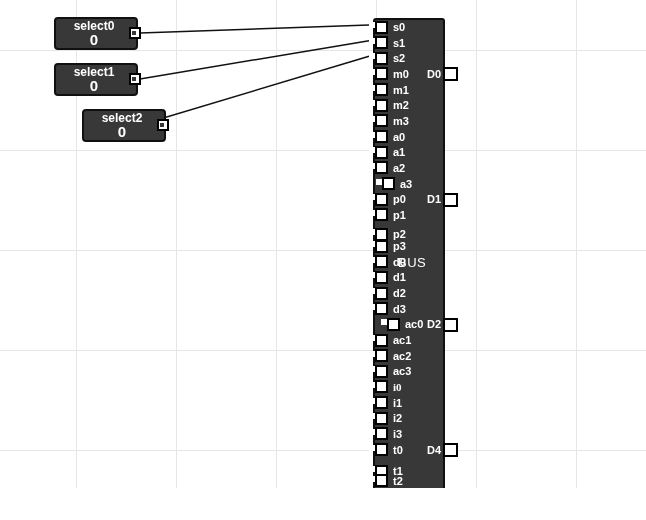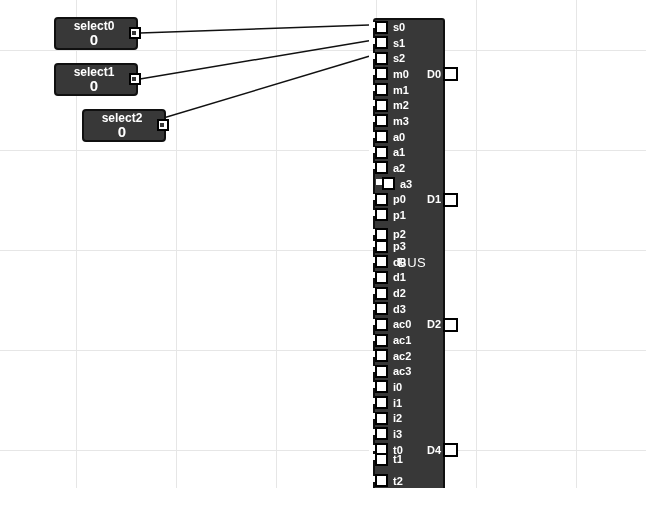--- a/index.html
+++ b/index.html
@@ -176,41 +176,41 @@
         <div class="pin-row" style="top: 266.05px;">
     <span class="pin-stub"></span>
     <span class="pin-square"></span>
     <span class="pin-label">d2</span>
   </div>
         <div class="pin-row" style="top: 281.7px;">
     <span class="pin-stub"></span>
     <span class="pin-square"></span>
     <span class="pin-label">d3</span>
   </div>
-        <div class="pin-row" style="top: 297.35px;">
+        <div class="pin-row" style="top: 297.35px; margin-left: 12px;">
     <span class="pin-stub"></span>
     <span class="pin-square"></span>
     <span class="pin-label">ac0</span>
   </div>
         <div class="pin-row" style="top: 313px; padding-left: 12px;">
     <span class="pin-stub"></span>
     <span class="pin-square"></span>
     <span class="pin-label">ac1</span>
   </div>
         <div class="pin-row" style="top: 328.65px;">
     <span class="pin-stub"></span>
     <span class="pin-square"></span>
     <span class="pin-label">ac2</span>
   </div>
         <div class="pin-row" style="top: 344.3px;">
     <span class="pin-stub"></span>
     <span class="pin-square"></span>
     <span class="pin-label">ac3</span>
   </div>
-        <div class="pin-row" style="top: 359.95px;">
+        <div class="pin-row" style="top: 359.95px; font-family: Liberation Serif, serif;">
     <span class="pin-stub"></span>
     <span class="pin-square"></span>
     <span class="pin-label">i0</span>
   </div>
         <div class="pin-row" style="top: 375.6px;">
     <span class="pin-stub"></span>
     <span class="pin-square"></span>
     <span class="pin-label">i1</span>
   </div>
         <div class="pin-row" style="top: 391.25px; padding-left: 8px;">
@@ -221,21 +221,21 @@
         <div class="pin-row" style="top: 406.9px;">
     <span class="pin-stub"></span>
     <span class="pin-square"></span>
     <span class="pin-label">i3</span>
   </div>
         <div class="pin-row" style="top: 422.55px;">
     <span class="pin-stub"></span>
     <span class="pin-square"></span>
     <span class="pin-label">t0</span>
   </div>
-        <div class="pin-row" style="top: 432px;">
+        <div class="pin-row" style="top: 444px;">
     <span class="pin-stub"></span>
     <span class="pin-square"></span>
     <span class="pin-label">t1</span>
   </div>
         <div class="pin-row" style="top: 453.85px;">
     <span class="pin-stub"></span>
     <span class="pin-square"></span>
     <span class="pin-label">t2</span>
   </div>
         <div class="pin-row" style="top: 469.5px;">

